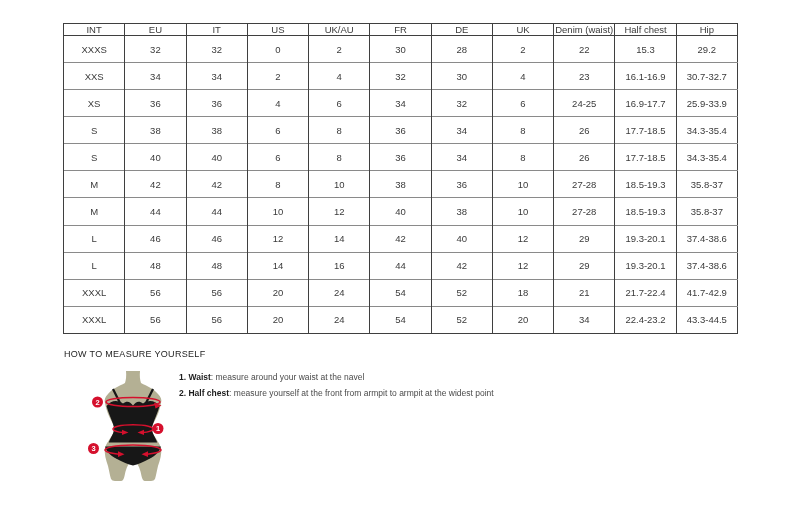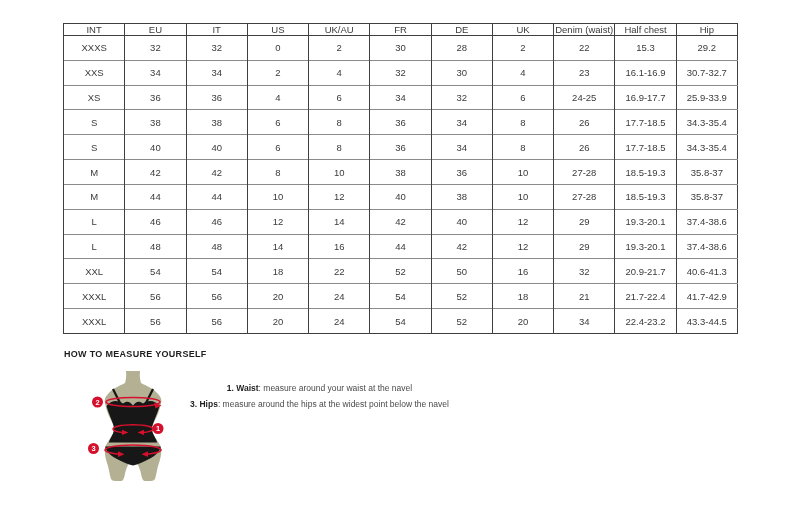--- a/index.html
+++ b/index.html
@@ -44,41 +44,40 @@
     border-top: 1px solid #3f3f3f;
     border-bottom: 1px solid #3f3f3f;
   }
 
   
   .measure-title {
     position: absolute;
     left: 64px;
     top: 349px;
     font-size: 9px;
-    font-weight: bold;
+    font-weight: normal;
     letter-spacing: 0.3px;
     color: #1d1d1d;
   }
   .measure-figure {
     position: absolute;
     left: 82px;
     top: 369px;
     width: 105px;
     height: 130px;
   }
   ol.measure-steps {
     position: absolute;
     left: 178px;
     top: 371px;
-    margin: 12px;
+    margin: 1px;
     padding: 0;
     list-style: none;
     font-size: 8.5px;
     color: #4a4a4a;
-    text-align: center;
   }
   ol.measure-steps li {
     line-height: 10px;
     margin-bottom: 5.5px;
     white-space: nowrap;
   }
   ol.measure-steps b {
     color: #1d1d1d;
   }
 </style>
@@ -213,33 +212,20 @@
           <td>48</td>
           <td>48</td>
           <td>14</td>
           <td>16</td>
           <td>44</td>
           <td>42</td>
           <td>12</td>
           <td>29</td>
           <td>19.3-20.1</td>
           <td>37.4-38.6</td>
-        </tr>
-        <tr>
-          <td>XXL</td>
-          <td>54</td>
-          <td>54</td>
-          <td>18</td>
-          <td>22</td>
-          <td>52</td>
-          <td>50</td>
-          <td>16</td>
-          <td>32</td>
-          <td>20.9-21.7</td>
-          <td>40.6-41.3</td>
         </tr>
         <tr>
           <td>XXXL</td>
           <td>56</td>
           <td>56</td>
           <td>20</td>
           <td>24</td>
           <td>54</td>
           <td>52</td>
           <td>18</td>
@@ -341,16 +327,16 @@
       <text x="76" y="62.1" text-anchor="middle" font-size="7.5" font-weight="bold" fill="#ffffff" font-family="Liberation Sans, sans-serif">1</text>
     </g>
     <g>
       <circle cx="11.5" cy="79.5" r="5.5" fill="#d5102d"></circle>
       <text x="11.5" y="82.1" text-anchor="middle" font-size="7.5" font-weight="bold" fill="#ffffff" font-family="Liberation Sans, sans-serif">3</text>
     </g>
   </svg>
 
   <ol class="measure-steps">
       <li><b>1. Waist</b><span>: measure around your waist at the navel</span></li>
-      <li><b>3. Hips</b><span>: measure around the hips at the widest point below the navel</span></li>
+      <li><b>2. Half chest</b><span>: measure yourself at the front from armpit to armpit at the widest point</span></li>
     </ol>
 
 </div>
 
 </body></html>

